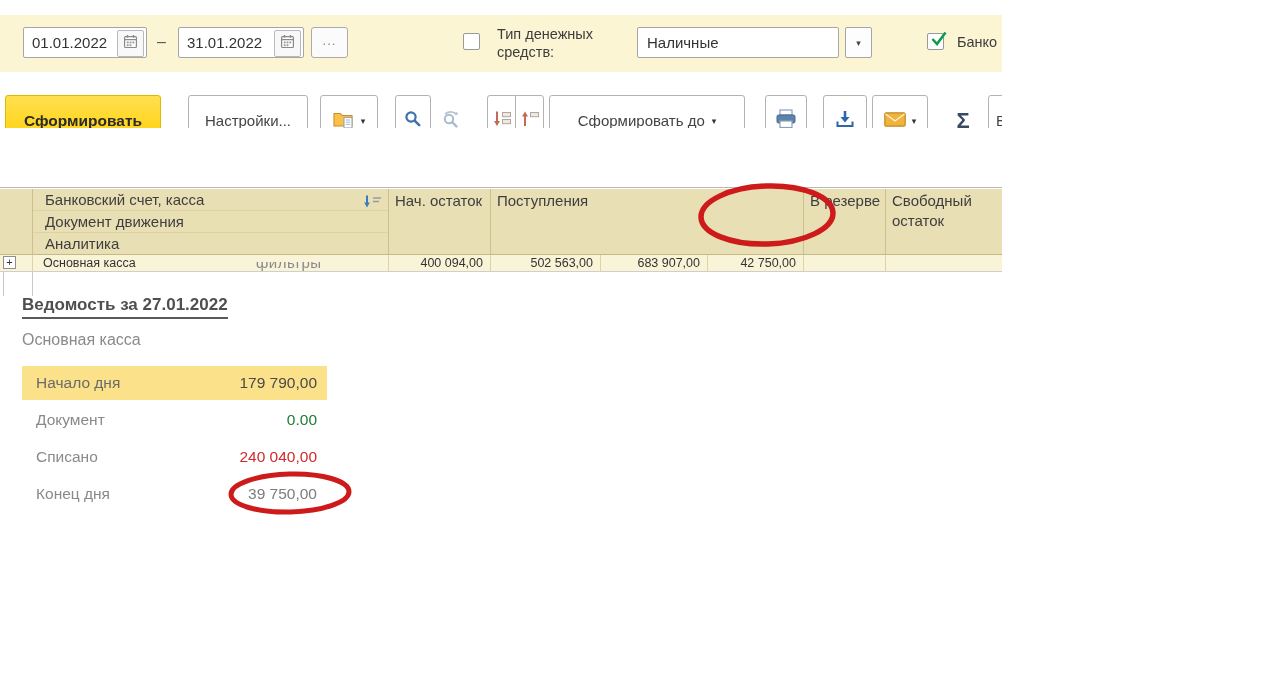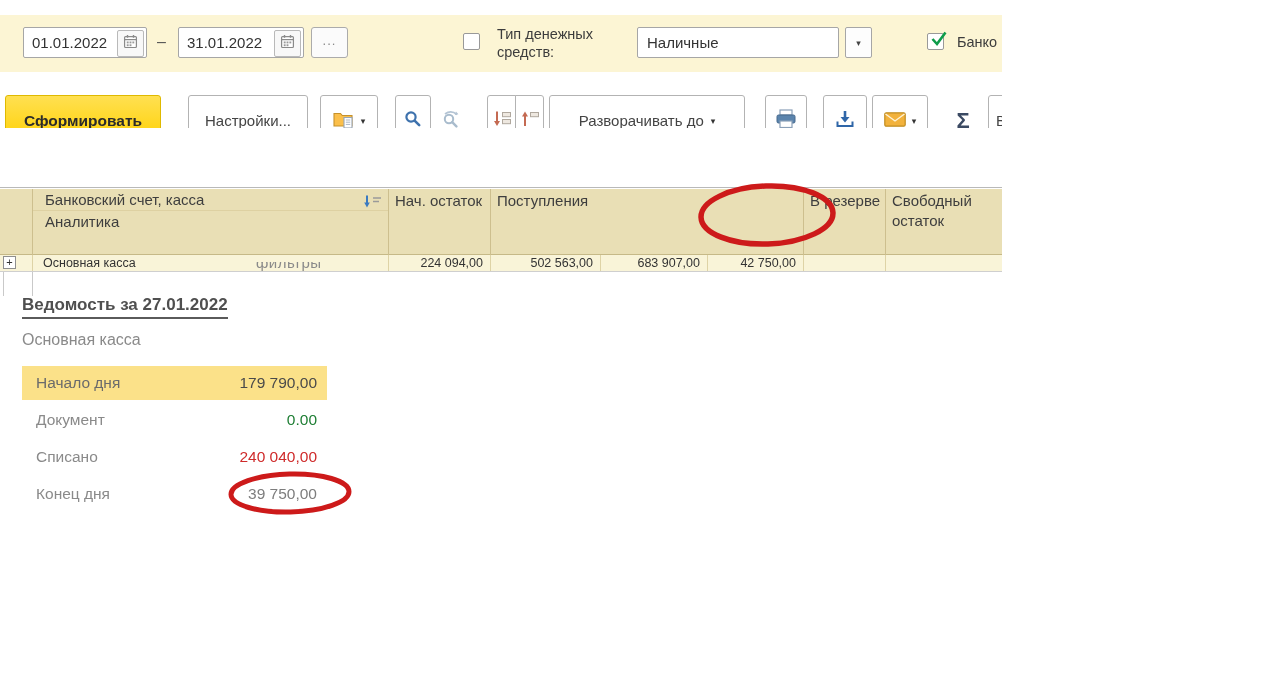--- a/index.html
+++ b/index.html
@@ -184,21 +184,21 @@
       <span>
         <svg width="20" height="18" viewBox="0 0 20 18">
             <path d="M5 16 v-10.5" stroke="#c46a52" stroke-width="2"></path>
             <path d="M2 6.5 L5 1.5 L8 6.5 z" fill="#c46a52"></path>
             <rect x="10.5" y="2.5" width="8" height="4.2" fill="#eee8e0" stroke="#b0a89e" stroke-width="1"></rect>
           </svg>
       </span>
     </div>
 
     <div class="tbtn" style="left:549px;width:196px;">
-      <span>Разворачивать до</span>
+      <span>Сформировать до</span>
       <span class="arrow-glyph">▾</span>
     </div>
 
     <div class="tbtn" style="left:765px;width:42px;">
       <span>
         <svg width="22" height="20" viewBox="0 0 22 20">
             <rect x="5" y="1" width="12" height="5" fill="#fff" stroke="#8aa0b8" stroke-width="1.2"></rect>
             <rect x="2" y="6" width="18" height="8" rx="1.5" fill="#5b84ad" stroke="#46688c" stroke-width="1"></rect>
             <rect x="5" y="12" width="12" height="6.5" fill="#fff" stroke="#8aa0b8" stroke-width="1.2"></rect>
           </svg>
@@ -240,32 +240,33 @@
         <div class="hc1row">
           <span>Банковский счет, касса</span>
           <span class="sort-ic">
             <svg width="22" height="14" viewBox="0 0 22 14">
                 <path d="M5 0.5 v8.5" stroke="#3a7ac0" stroke-width="2"></path>
                 <path d="M2.2 7.5 L5 12.5 L7.8 7.5 z" fill="#3a7ac0"></path>
                 <path d="M11 3 h8 M11 6.5 h6" stroke="#9a9a9a" stroke-width="1.4"></path>
               </svg>
           </span>
         </div>
+        <div class="hc1row">Документ движения</div>
         <div class="hc1row">Аналитика</div>
       </div>
       <div class="hcell" style="left:388px;width:102px;">Нач. остаток</div>
       <div class="hcell" style="left:490px;width:110px;">Поступления</div>
       <div class="hcell" style="left:803px;width:82px;">В резерве</div>
       <div class="hcell" style="left:885px;width:117px;">Свободный остаток</div>
     </div>
 
     <div class="rrow">
       <div class="expander">+</div>
       <div class="dcell" style="left:32px;width:356px;padding-left:10px;">Основная касса</div>
-      <div class="dcell dnum" style="left:388px;width:102px;">224 094,00</div>
+      <div class="dcell dnum" style="left:388px;width:102px;">400 094,00</div>
       <div class="dcell dnum" style="left:490px;width:110px;">502 563,00</div>
       <div class="dcell dnum" style="left:600px;width:107px;">683 907,00</div>
       <div class="dcell dnum" style="left:707px;width:96px;">42 750,00</div>
       <div class="dcell" style="left:803px;width:82px;"></div>
       <div class="dcell" style="left:885px;width:117px;"></div>
     </div>
 
     <div class="remnant" style="left:3px;top:84px;height:24px;"></div>
     <div class="remnant" style="left:32px;top:84px;height:24px;"></div>
   </div>

